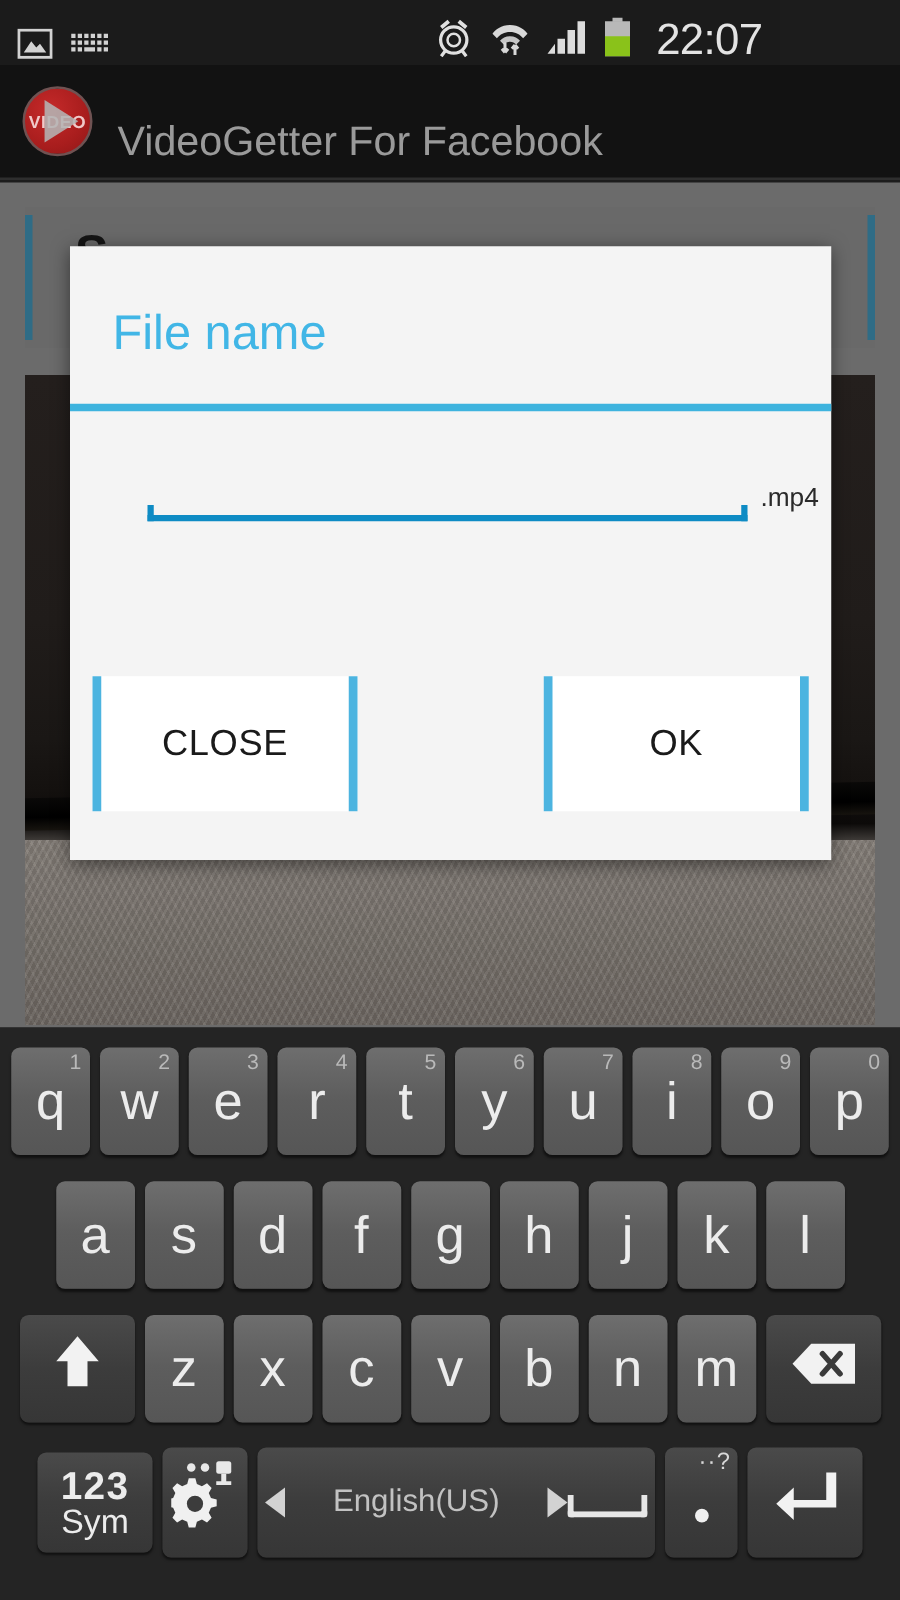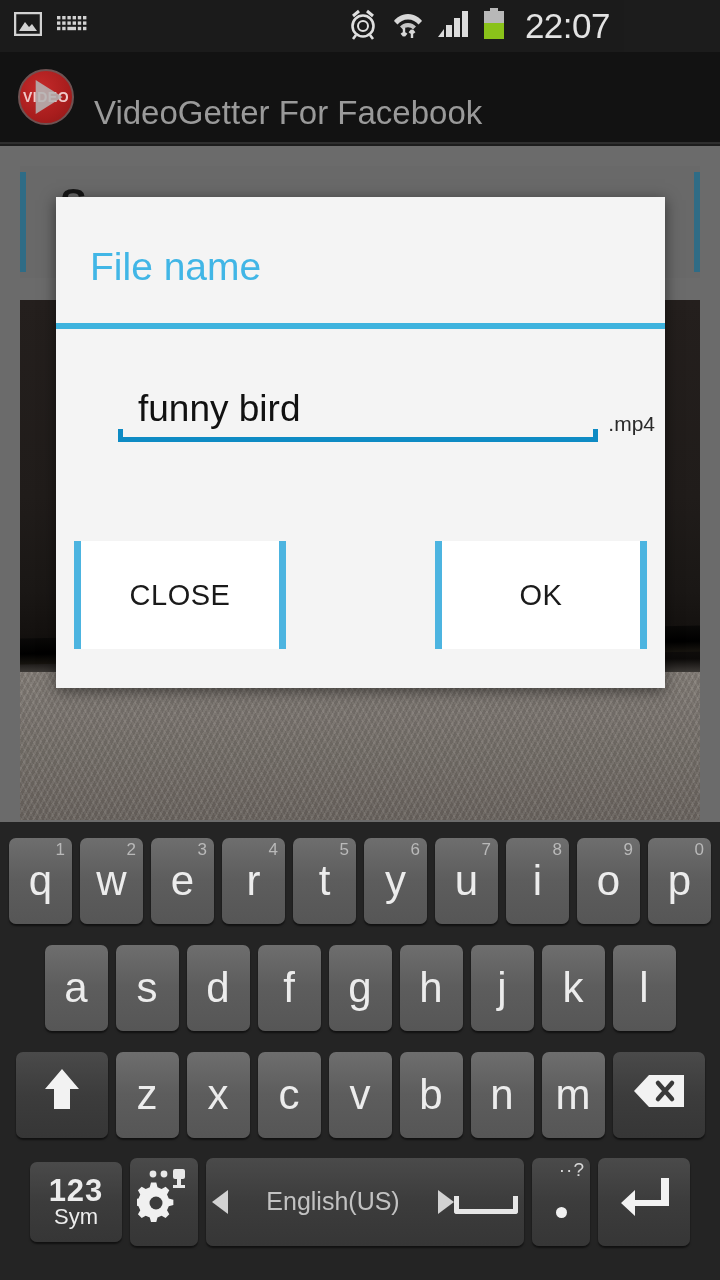--- a/index.html
+++ b/index.html
@@ -19,21 +19,21 @@
     background: #1c1c1c;
   }
 
   
   #status-bar {
     position: absolute;
     top: 0; left: 0;
     width: 624px; height: 52px;
     background: #1b1b1b;
     display: flex;
-    align-items: center;
+    align-items: flex-end;
     padding: 0 14px;
   }
   .sb-left { display: flex; align-items: center; gap: 14px; }
   .sb-right {
     margin-left: auto;
     display: flex;
     align-items: center;
     gap: 13px;
   }
   .sb-clock {
@@ -275,21 +275,21 @@
     font-size: 17px;
     color: #b9b9b9;
   }
   .key.dark {
     background: linear-gradient(180deg, #4a4a4a 0%, #3c3c3c 50%, #363636 100%);
   }
   .key.shift  { width: 92px; height: 86px; }
   .key.bksp   { width: 92px; height: 86px; }
   .key.sym    { width: 92px; height: 80px; flex-direction: column; line-height: 1.0; text-align: right; }
   .key.sym .l1 { font-size: 31px; font-weight: bold; letter-spacing: 1px; }
-  .key.sym .l2 { font-size: 22px; }
+  .key.sym .l2 { font-size: 27px; }
   .key.gear   { width: 68px; height: 88px; }
   .key.space  { width: 318px; height: 88px; justify-content: center; }
   .key.period { width: 58px; height: 88px; }
   .key.enter  { width: 92px; height: 88px; }
 
   .row2 { padding-left: 30px; padding-right: 30px; }
 
   .space-lang {
     display: flex;
     align-items: center;
@@ -421,21 +421,20 @@
       <div class="fabric"></div>
     </div>
   </div>
 
   <div id="dialog">
     <div id="dialog-title">File name</div>
     <div id="dialog-divider"></div>
 
     <div id="input-row">
       <div id="filename-field">
-        <div id="filename-value" placeholder="File name">funny bird</div>
         <div id="filename-underline"></div>
       </div>
       <div id="file-extension">.mp4</div>
     </div>
 
     <div id="dialog-buttons">
       <div class="dlg-btn">
         <span>CLOSE</span>
       </div>
       <div class="dlg-btn">

